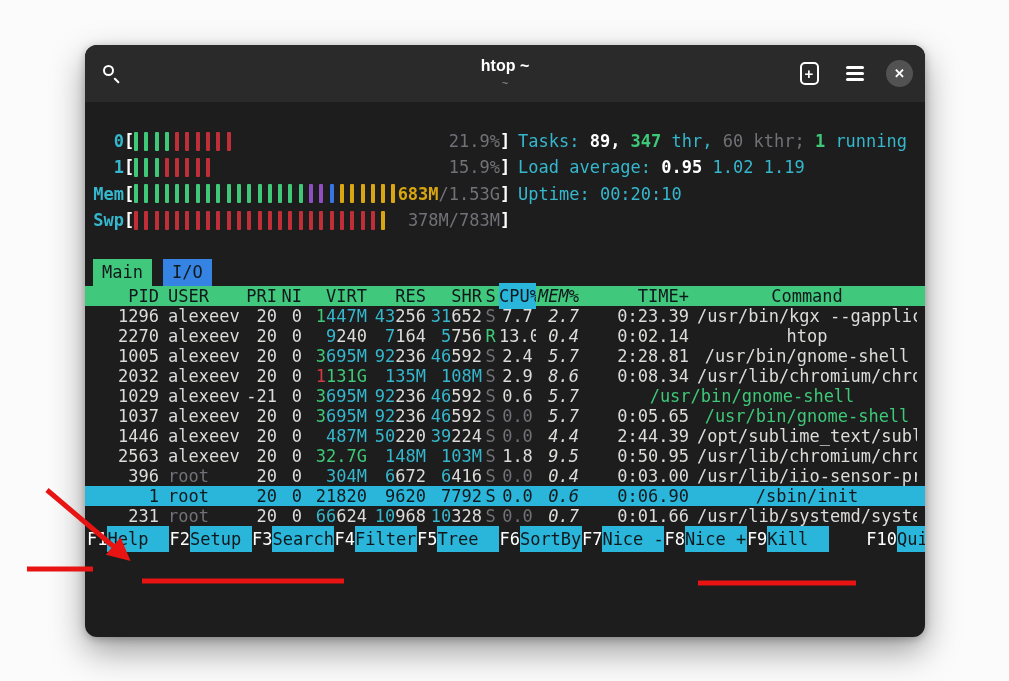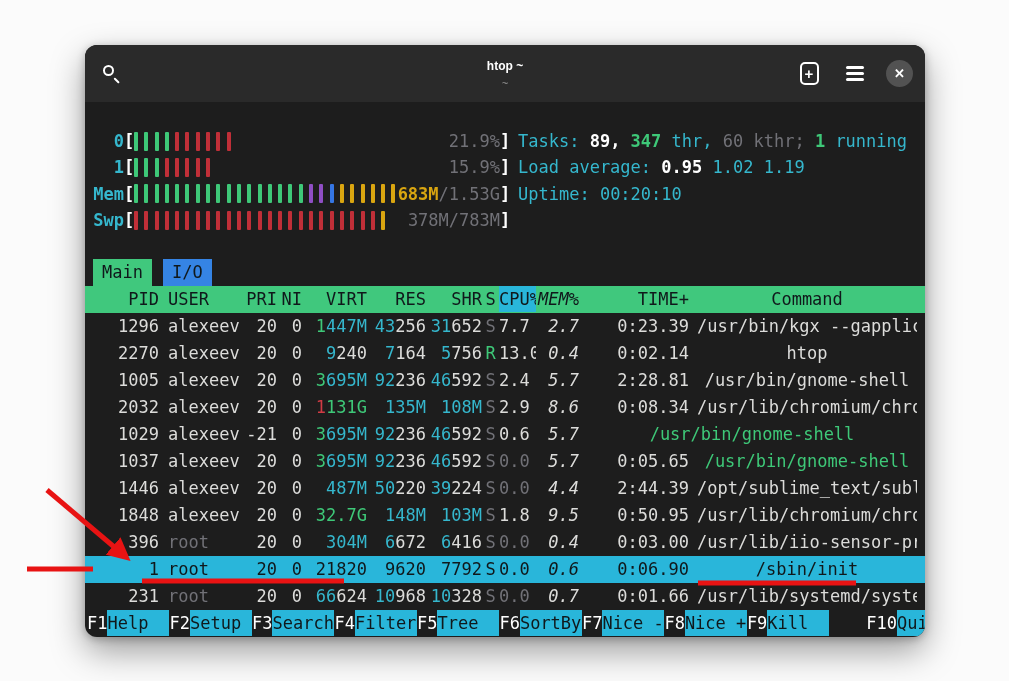--- a/index.html
+++ b/index.html
@@ -29,21 +29,21 @@
 
   
   .window{position:absolute;left:85px;top:45px;width:840px;height:592px;
     border-radius:12px;background:var(--term-bg);
     box-shadow:0 14px 34px rgba(0,0,0,.38),0 2px 8px rgba(0,0,0,.25);
     overflow:hidden;display:flex;flex-direction:column;}
   .headerbar{height:57px;background:var(--hdr-bg);display:flex;align-items:center;
     padding:0 12px;position:relative;flex:0 0 auto;}
   .hb-center{position:absolute;left:0;right:0;top:0;bottom:0;display:flex;
     flex-direction:column;align-items:center;justify-content:center;pointer-events:none;}
-  .hb-title{font-family:"Liberation Sans",sans-serif;font-weight:700;font-size:12px;color:#fff;line-height:18px;}
+  .hb-title{font-family:"Liberation Sans",sans-serif;font-weight:700;font-size:16px;color:#fff;line-height:18px;}
   .hb-sub{font-family:"Liberation Sans",sans-serif;font-size:11px;color:#9a9a9a;line-height:13px;margin-top:2px;}
   .hb-left,.hb-right{display:flex;align-items:center;gap:16px;z-index:2;}
   .hb-right{margin-left:auto;}
   .icon-btn{width:30px;height:30px;display:flex;align-items:center;justify-content:center;cursor:pointer;}
   .search-glyph{position:relative;width:18px;height:18px;}
   .search-glyph .lens{position:absolute;left:0;top:0;width:11px;height:11px;border:2px solid #fff;border-radius:50%;}
   .search-glyph .handle{position:absolute;left:11px;top:12px;width:7px;height:2.4px;background:#fff;transform:rotate(45deg);transform-origin:left center;border-radius:2px;}
   .newtab-glyph{width:19px;height:23px;border:2px solid #fff;border-radius:5px;color:#fff;
     font-family:"Liberation Sans",sans-serif;font-size:15px;font-weight:700;display:flex;align-items:center;justify-content:center;line-height:1;}
   .menu-glyph{width:18px;height:2.6px;background:#fff;border-radius:2px;position:relative;}
@@ -73,32 +73,32 @@
   .sr{color:var(--red);} .sy{color:var(--yellow);font-weight:700;}
   .sp{color:var(--dim);} 
 
   
   .tabs{gap:11px;}
   .tab{padding:0 9px;color:var(--ink);height:26.3px;line-height:26.3px;cursor:pointer;}
   .tab-main{background:var(--hdr-green);}
   .tab-io{background:var(--tab-blue);}
 
   
-  .thead,.prow{margin:0 -8px;padding:0 8px;display:flex;align-items:center;height:27px;white-space:pre;}
+  .thead,.prow{margin:0 -8px;padding:0 8px;display:flex;align-items:center;height:20px;white-space:pre;}
   .thead{background:var(--hdr-green);color:var(--ink);}
   .cell{flex:0 0 auto;overflow:hidden;white-space:pre;}
   .co-pid{width:66px;text-align:right;}
   .co-user{width:85px;text-align:left;padding-left:9px;}
   .co-pri{width:33px;text-align:right;}
   .co-ni{width:25px;text-align:right;}
   .co-virt{width:65px;text-align:right;}
   .co-res{width:59px;text-align:right;}
   .co-shr{width:56px;text-align:right;}
   .co-s{width:17px;text-align:center;}
-  .co-cpu{width:37px;text-align:left;position:relative;}
+  .co-cpu{width:37px;text-align:center;position:relative;}
   .co-mem{width:43px;text-align:right;font-style:italic;}
   .co-time{width:110px;text-align:right;}
   .co-cmd{flex:1 1 auto;text-align:center;padding-left:8px;overflow:hidden;}
   .hc{font-weight:400;}
   .hc-cpu{background:var(--sel);}
   .prow .cell{color:var(--fg);}
   .prow.sel{background:var(--sel);}
   .prow.sel span, .prow.sel .cell{color:var(--ink) !important;font-weight:400 !important;}
 
   
@@ -363,21 +363,21 @@
       <span class="cell co-virt"><span class="sc info-seg">487M</span></span>
       <span class="cell co-res"><span class="sc info-seg">50</span><span class="sw info-seg">220</span></span>
       <span class="cell co-shr"><span class="sc info-seg">39</span><span class="sw info-seg">224</span></span>
       <span class="cell co-s"><span class="sp info-seg">S</span></span>
       <span class="cell co-cpu"><span class="sp info-seg">0.0</span></span>
       <span class="cell co-mem sw">4.4</span>
       <span class="cell co-time sw">2:44.39</span>
       <span class="cell co-cmd"><span class="sw info-seg">/opt/sublime_text/sublim</span></span>
     </div>
           <div class="prow">
-      <span class="cell co-pid sw">1848</span>
+      <span class="cell co-pid sw">2563</span>
       <span class="cell co-user"><span class="sw info-seg">alexeev</span></span>
       <span class="cell co-pri sw">20</span>
       <span class="cell co-ni sp">0</span>
       <span class="cell co-virt"><span class="sg info-seg">32.7G</span></span>
       <span class="cell co-res"><span class="sc info-seg">148M</span></span>
       <span class="cell co-shr"><span class="sc info-seg">103M</span></span>
       <span class="cell co-s"><span class="sp info-seg">S</span></span>
       <span class="cell co-cpu"><span class="sw info-seg">1.8</span></span>
       <span class="cell co-mem sw">9.5</span>
       <span class="cell co-time sw">0:50.95</span>

